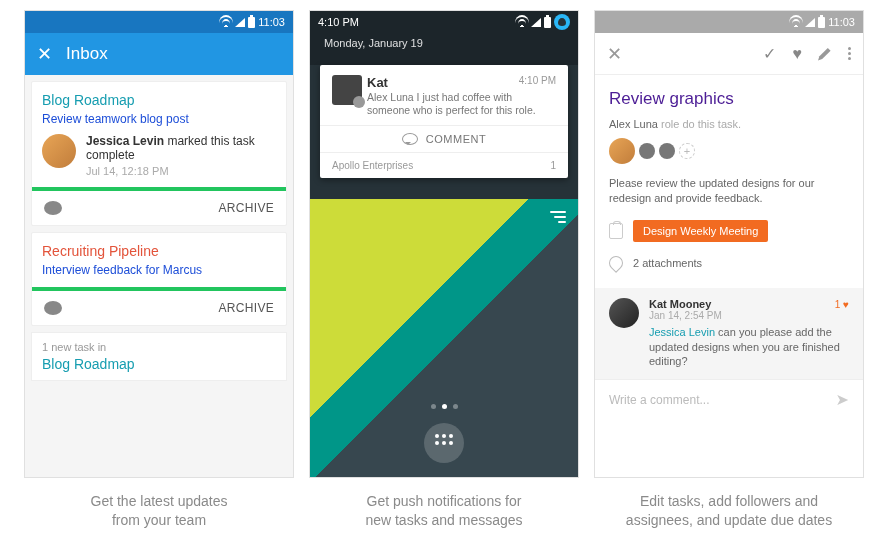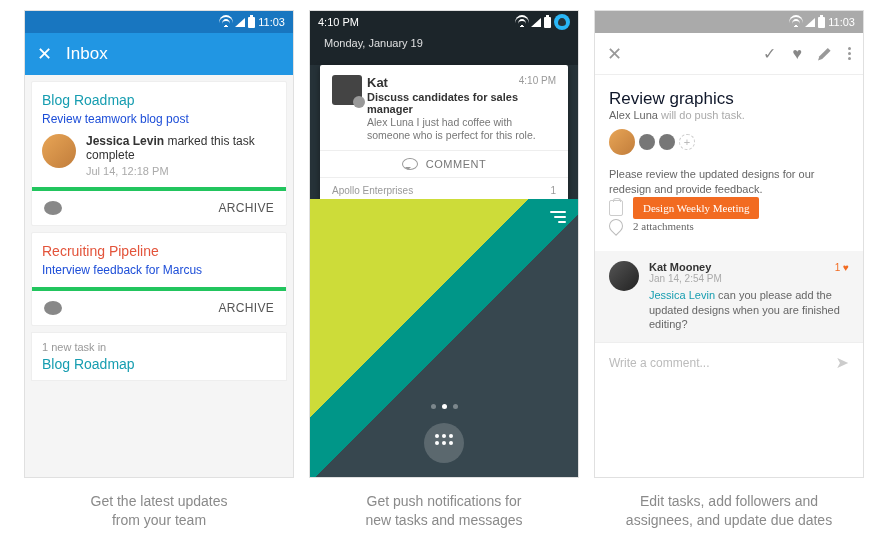--- a/index.html
+++ b/index.html
@@ -77,29 +77,29 @@
   .p3 .status{background:#aaa;}
   .p3 .bar{background:#fff;height:42px;display:flex;align-items:center;padding:0 12px;gap:16px;color:#888;border-bottom:1px solid #eee;}
   .p3 .bar .sp{flex:1;}
   .p3 .xb{font-size:18px;color:#999;}
   .p3 .chk{font-size:16px;}
   .p3 .heart{font-size:16px;}
   .p3 .pen{width:14px;height:14px;background:#999;clip-path:polygon(0 100%,10% 70%,70% 10%,90% 30%,30% 90%);}
   .p3 .more{display:flex;flex-direction:column;gap:2px;}
   .p3 .more i{width:3px;height:3px;border-radius:50%;background:#999;}
   .p3 .body{padding:14px 14px 8px;background:#fff;}
-  .p3 .h{font-size:17px;color:#0f172a;margin-bottom:0;}
+  .p3 .h{font-size:17px;color:#4c1d95;margin-bottom:9px;}
   .p3 .asg{font-size:11px;color:#aaa;}
   .p3 .asg b{color:#666;font-weight:500;}
   .p3 .fol{display:flex;align-items:center;gap:4px;margin:8px 0 12px;}
   .p3 .fa{width:26px;height:26px;border-radius:50%;background:linear-gradient(135deg,#e8a556,#c17d3b);}
   .p3 .fa.s{width:16px;height:16px;background:#777;}
   .p3 .fa.add{width:16px;height:16px;background:#fff;border:1px dashed #ccc;display:flex;align-items:center;justify-content:center;font-size:11px;color:#bbb;}
   .p3 .desc{font-size:11px;color:#666;line-height:1.35;}
-  .p3 .row2{display:flex;align-items:center;gap:10px;margin-top:0;font-family:Liberation Serif, serif;}
+  .p3 .row2{display:flex;align-items:center;gap:10px;margin-top:14px;}
   .p3 .clip{width:14px;height:16px;border:1.5px solid #ccc;border-radius:2px;position:relative;}
   .p3 .clip:before{content:"";position:absolute;top:-3px;left:3px;width:6px;height:3px;border:1.5px solid #ccc;border-bottom:none;border-radius:3px 3px 0 0;}
   .p3 .pill{background:#f26b21;color:#fff;font-size:11px;padding:5px 10px;border-radius:2px;}
   .p3 .att{width:14px;height:14px;border:1.5px solid #bbb;border-radius:7px 7px 7px 0;transform:rotate(-45deg);}
   .p3 .atn{font-size:11px;color:#666;}
   .p3 .cmt{background:#f5f5f5;padding:10px 14px;display:flex;gap:10px;}
   .p3 .cava{width:30px;height:30px;border-radius:50%;background:linear-gradient(135deg,#555,#222);flex:none;}
   .p3 .cname{font-size:11px;font-weight:600;color:#333;}
   .p3 .cts{font-size:10px;color:#aaa;}
   .p3 .like{font-size:10px;color:#f26b21;margin-left:auto;white-space:nowrap;}
@@ -171,21 +171,20 @@
         <div class="d">Monday, January 19</div>
       </div>
       <div class="notif">
         <div class="nhead">
           <div class="nico"></div>
           <div style="flex:1">
             <div style="display:flex">
                 <span class="nt">Kat</span>
                 <span class="nr">4:10 PM</span>
               </div>
-            <div class="ns">Discuss candidates for sales manager</div>
             <div class="nb">Alex Luna I just had coffee with someone who is perfect for this role.</div>
           </div>
         </div>
         <div class="ncom">
           <span class="cb"></span>
           <span>COMMENT</span>
         </div>
         <div class="napp">
           <span>Apollo Enterprises</span>
           <span>1</span>
@@ -232,21 +231,21 @@
         <span class="heart">♥</span>
         <span class="pen"></span>
         <span class="more">
             <i></i>
             <i></i>
             <i></i>
           </span>
       </div>
       <div class="body">
         <div class="h">Review graphics</div>
-        <div class="asg"><b>Alex Luna</b><span> will do push task.</span></div>
+        <div class="asg"><b>Alex Luna</b><span> role do this task.</span></div>
         <div class="fol">
           <span class="fa"></span>
           <span class="fa s"></span>
           <span class="fa s"></span>
           <span class="fa add">+</span>
         </div>
         <div class="desc">Please review the updated designs for our redesign and provide feedback.</div>
         <div class="row2">
           <span class="clip"></span>
           <span class="pill">Design Weekly Meeting</span>

